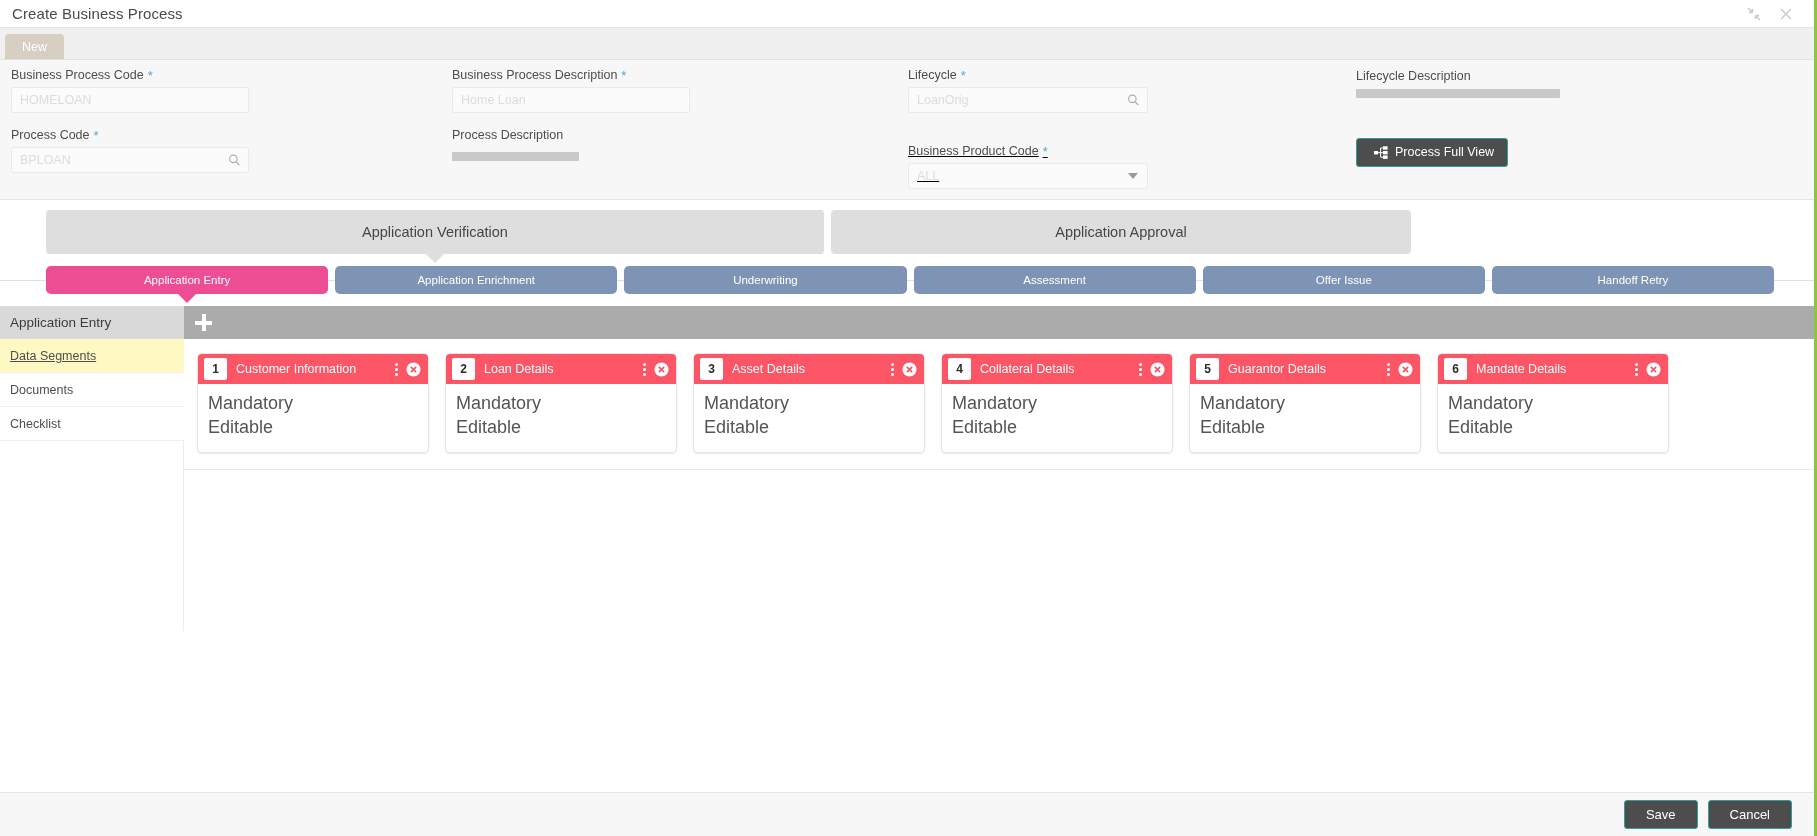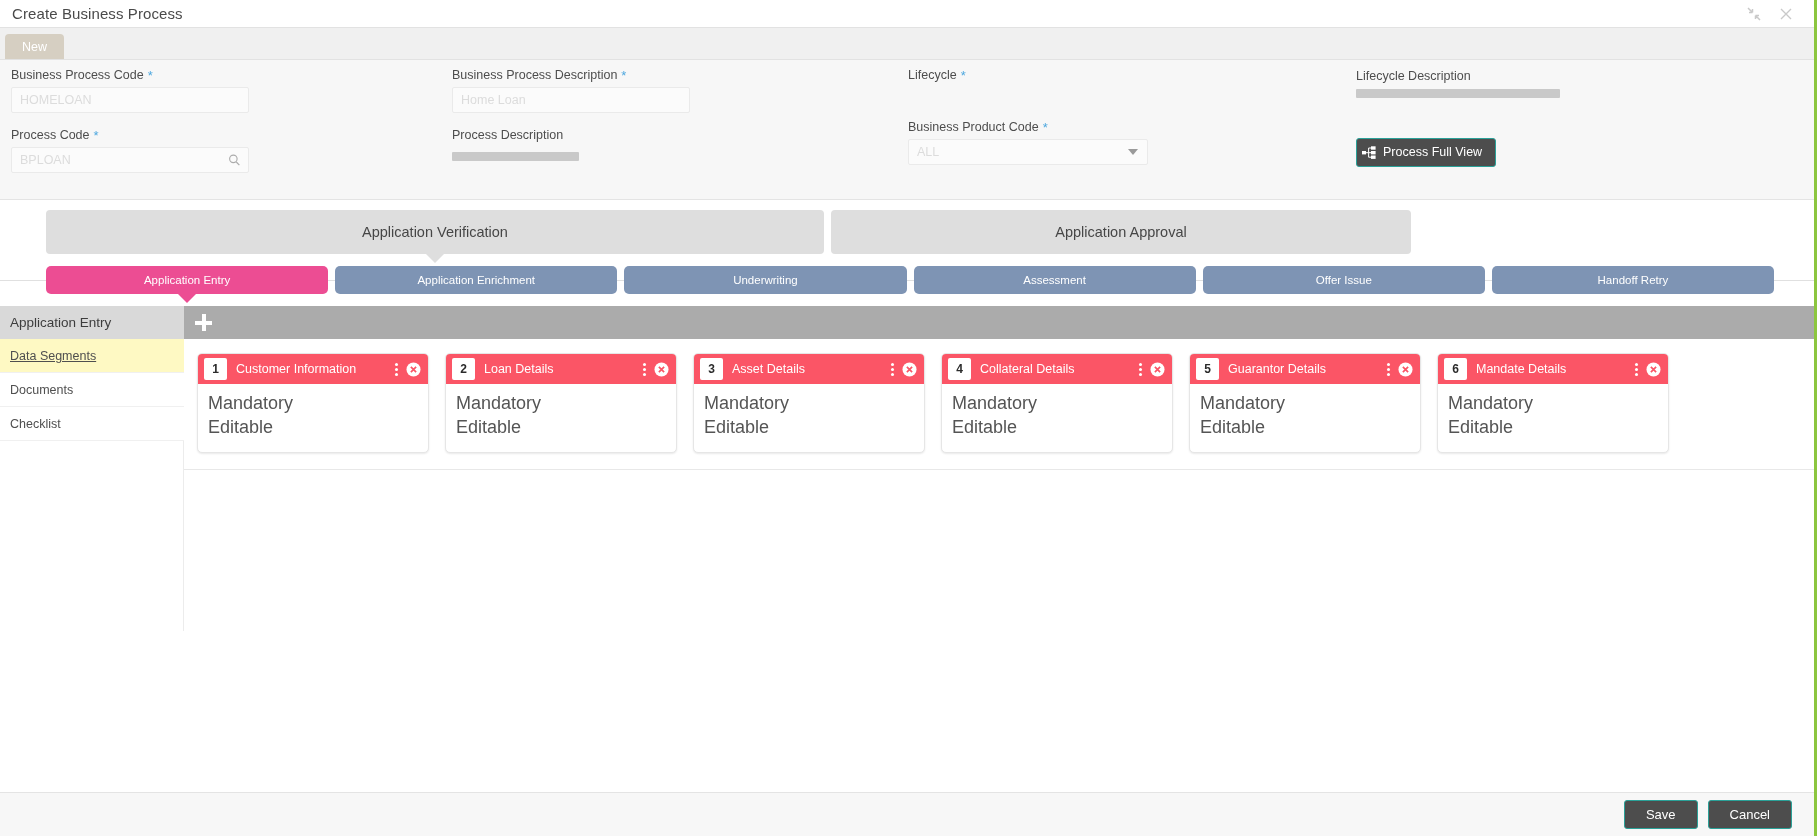--- a/index.html
+++ b/index.html
@@ -93,21 +93,21 @@
   }
   .bar-placeholder {
     height: 9px; background: #c9c9c9; border-radius: 1px;
   }
   .btn-dark {
     background: #4d4d4d; color: #ffffff;
     border: 1px solid #2aa198;
     border-radius: 3px;
     font-size: 12.5px;
     display: inline-flex; align-items: center; gap: 7px;
-    padding: 7px 13px 7px 5px;
+    padding: 7px 13px 7px 17px;
     line-height: 1;
   }
   .btn-dark svg { display: block; }
 
   
   .stages-wrap { flex: 0 0 auto; background: #ffffff; padding: 10px 0 0 0; position: relative; }
   .stage-row { display: flex; gap: 7px; padding: 0 20px 0 46px; }
   .stage-box {
     background: #dedede;
     color: #464646;
@@ -327,23 +327,32 @@
         <span>Process Description</span>
       </div>
       <div class="bar-placeholder" style="width:127px; margin-top:10px;"></div>
     </div>
 
     <div class="form-col" style="left:908px; top:8px;">
       <div class="fld-label">
         <span>Lifecycle</span>
         <span class="req">*</span>
       </div>
-    </div>
-
-    <div class="form-col" style="left:908px; top:60px;">
+      <div class="fld-input wide">
+        <span class="ph">LoanOrig</span>
+        <span class="srch">
+          <svg viewBox="0 0 16 16">
+              <circle cx="6.6" cy="6.6" r="4.6" stroke="#6b6b6b" stroke-width="1.4" fill="none"></circle>
+              <path d="M10.2 10.4 L14 14.3" stroke="#6b6b6b" stroke-width="1.5" fill="none"></path>
+            </svg>
+        </span>
+      </div>
+    </div>
+
+    <div class="form-col" style="left:908px; top:84px;text-decoration:underline;">
       <div class="fld-label">
         <span>Business Product Code</span>
         <span class="req">*</span>
       </div>
       <div class="fld-input wide">
         <span class="ph">ALL</span>
         <span class="caret-dn"></span>
       </div>
     </div>
 

